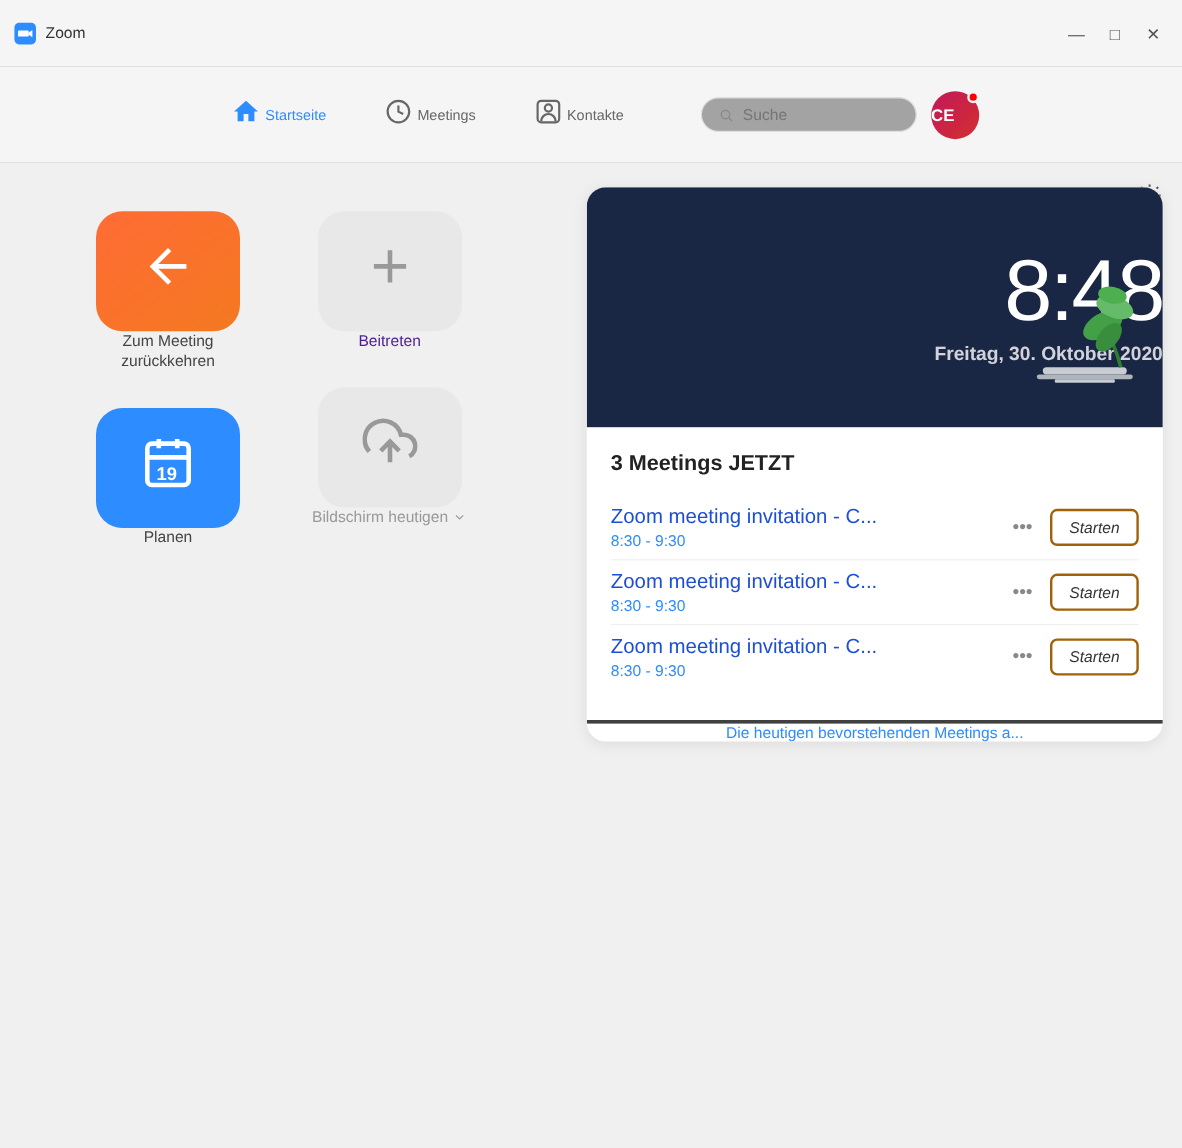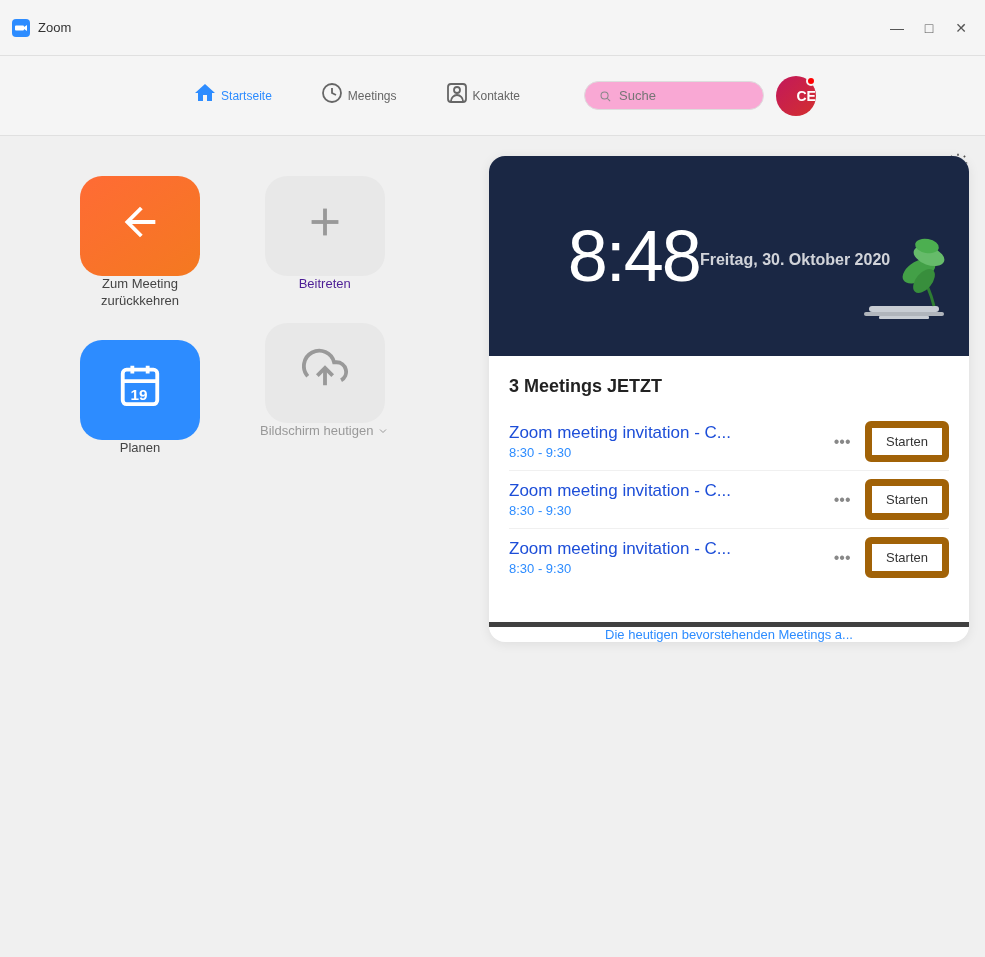--- a/index.html
+++ b/index.html
@@ -91,21 +91,21 @@
     }
     .nav-item.active .nav-label { color: #2D8CFF; }
 
     .search-bar {
       position: absolute;
       right: 60px;
       top: 50%;
       transform: translateY(-50%);
       display: flex;
       align-items: center;
-      background: #f9a8d4;
+      background: #a3a3a3;
       border: 1px solid #ddd;
       border-radius: 20px;
       padding: 6px 14px;
       gap: 8px;
       width: 180px;
     }
     .search-bar input {
       border: none;
       outline: none;
       font-size: 13px;
@@ -197,22 +197,22 @@
       background: white;
       border-radius: 16px;
       overflow: hidden;
       box-shadow: 0 2px 12px rgba(0,0,0,0.08);
     }
 
     .clock-section {
       background: #1a2744;
       height: 200px;
       display: flex;
-      flex-direction: row;
-      align-items: center;
+      flex-direction: column;
+      align-items: flex-end;
       justify-content: center;
       position: relative;
       overflow: hidden;
     }
 
     .clock-time {
       font-size: 72px;
       font-weight: 200;
       color: white;
       letter-spacing: -2px;
@@ -289,46 +289,47 @@
       display: flex;
       align-items: center;
       justify-content: center;
       color: #888;
       font-size: 16px;
       border-radius: 50%;
     }
 
     .start-btn {
       background: white;
-      border: 7px solid #a16207;
+      border: 2px solid #a16207;
       border-radius: 6px;
       padding: 6px 14px;
       font-size: 13px;
       color: #333;
       cursor: pointer;
       font-weight: 500;
+      font-style: italic;
     }
 
     .view-all-link {
       display: block;
       text-align: center;
       font-size: 13px;
       color: #2D8CFF;
       cursor: pointer;
-      border-top: 5px solid #404040;
-      margin-top: 20px;
+      border-top: 3px solid #404040;
+      margin-top: 10px;
     }
     .avatar-inner {
       width: 40px;
       height: 40px;
       border-radius: 50%;
       background: linear-gradient(135deg, #c2185b, #d32f2f);
       display: flex;
       align-items: center;
-      justify-content: flex-end;
+      justify-content: flex-start;
       color: white;
       font-size: 14px;
       font-weight: bold;
       cursor: pointer;
       position: relative;
     }
     .avatar-red-dot {
       width: 10px;
       height: 10px;
       background: red;

